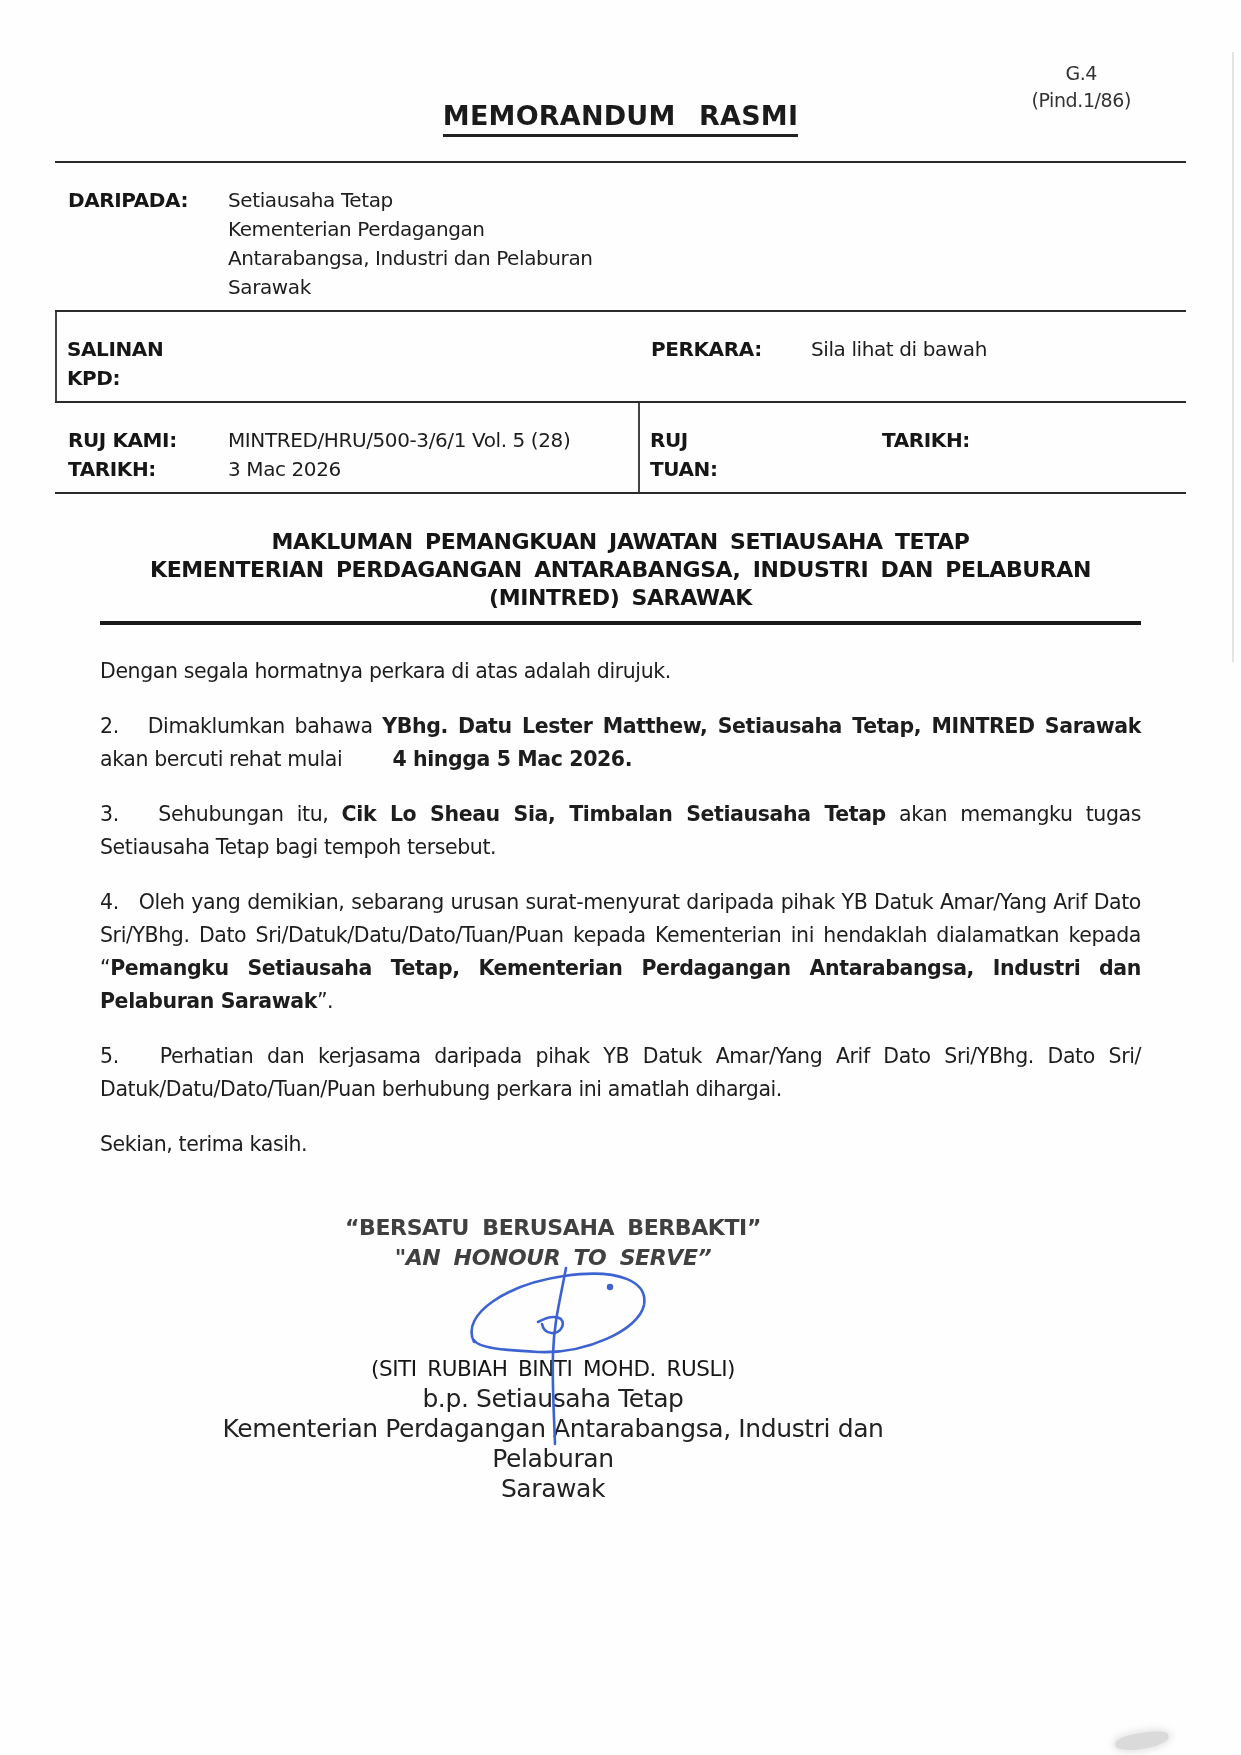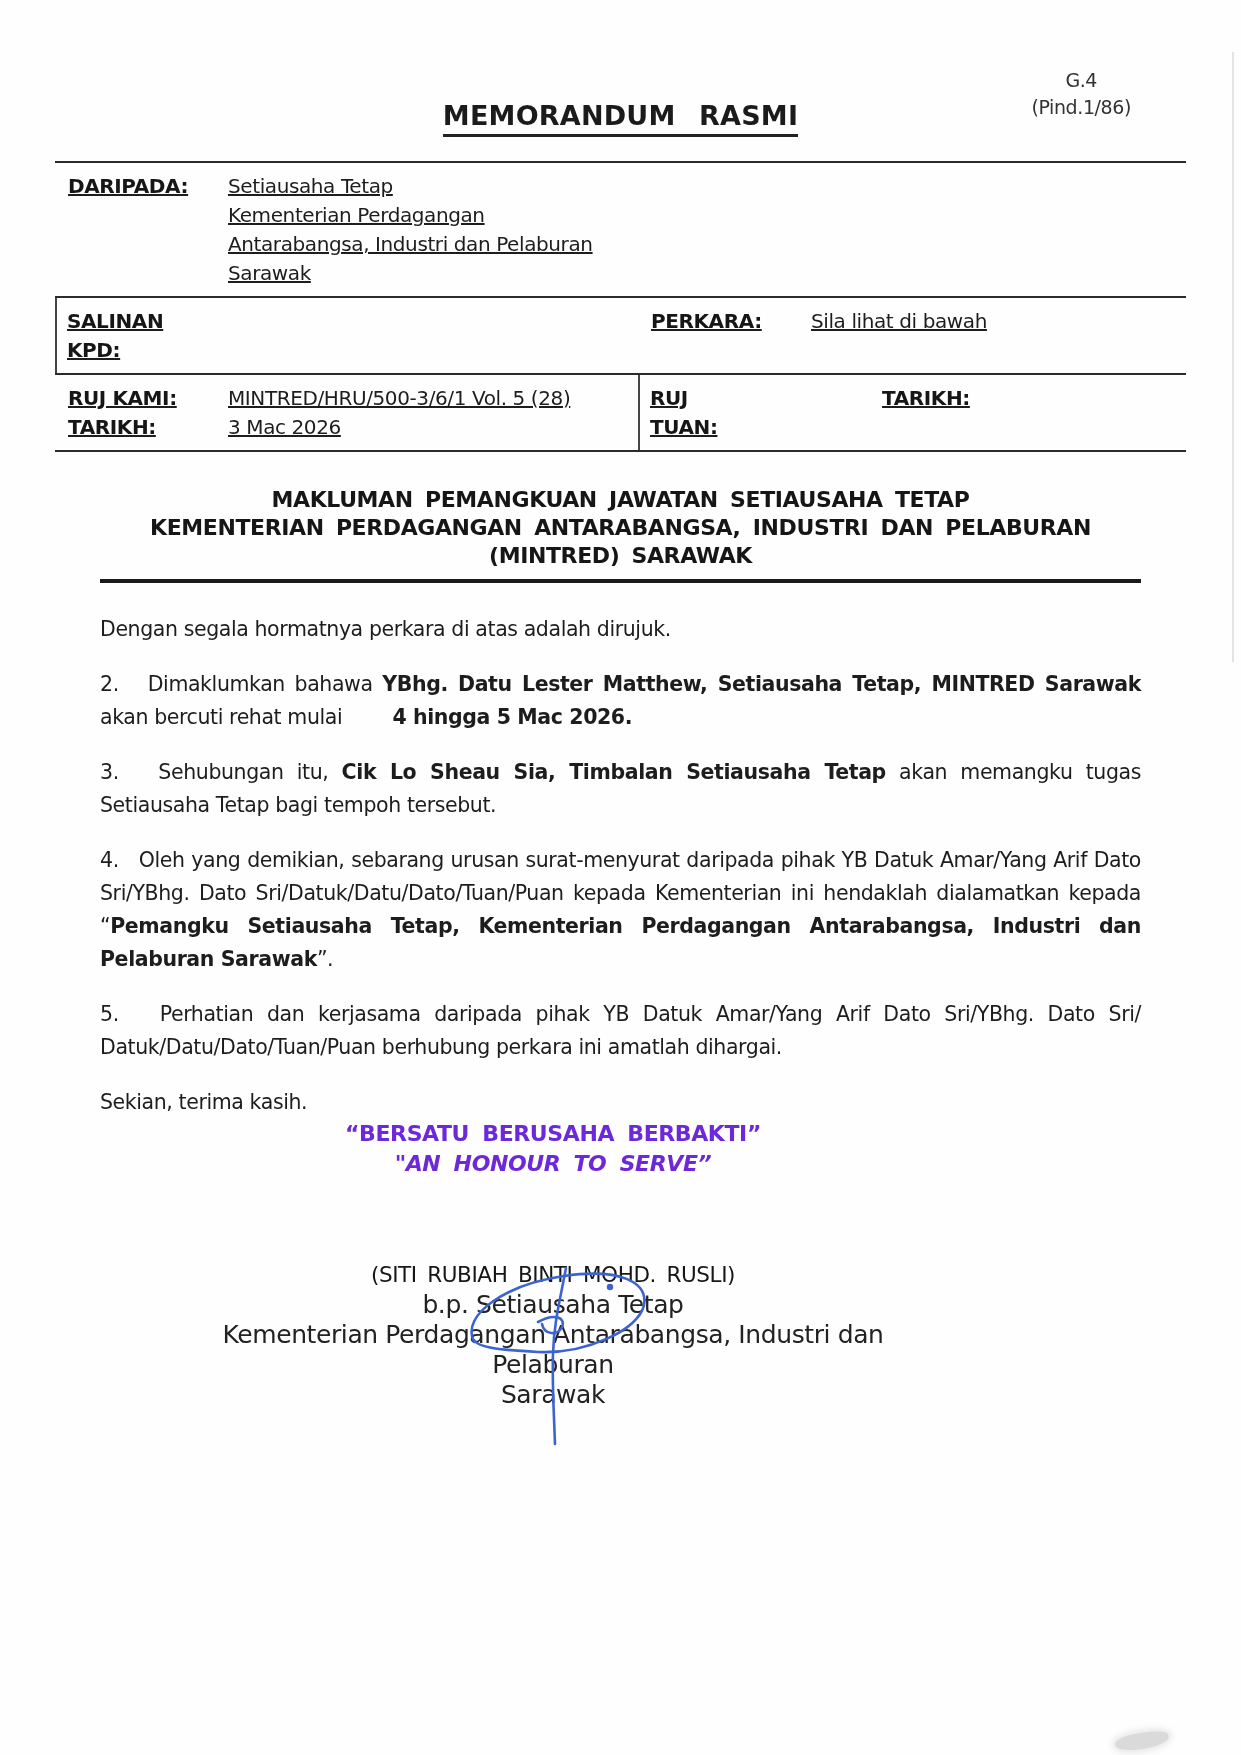--- a/index.html
+++ b/index.html
@@ -7,40 +7,40 @@
     position:relative;
     width:1241px;height:1755px;
     margin:0 auto;
     background:#fefefe;
     font-family:"DejaVu Sans","Liberation Sans",sans-serif;
     color:#1d1d1d;
     overflow:hidden;
     letter-spacing:-0.4px;
   }
   .corner{
-    position:absolute;top:67px;right:110px;
+    position:absolute;top:60px;right:110px;
     text-align:center;font-size:19px;line-height:27px;color:#333;
   }
   .title-wrap{padding-top:100px;text-align:center;}
   .title{
     display:inline-block;
     font-size:27px;font-weight:bold;color:#1b1b1b;
     word-spacing:14px;letter-spacing:0.2px;
     border-bottom:3px solid #222;
     padding-bottom:3px;
   }
   .memo-table{
     width:1131px;margin:24px auto 0;
     border-top:2px solid #2b2b2b;
     border-bottom:2px solid #2b2b2b;
     font-size:20px;line-height:29px;
   }
   .memo-row{display:grid;grid-template-columns:583px 1fr;}
   .memo-row + .memo-row{border-top:2px solid #2b2b2b;}
-  .cell{padding:9px 6px 8px 13px;text-decoration:underline;}
+  .cell{padding:23px 6px 8px 13px;}
   .cell.right{border-left:2px solid #444;padding-left:10px;}
   .lbl{font-weight:bold;color:#161616;}
   .pair{display:flex;}
   .pair .lbl{flex:0 0 160px;}
   .pair.rt .lbl{flex:0 0 132px;}
   .row1{min-height:108px;}
   .row2{min-height:68px;}
   .row3{min-height:65px;}
   .stack .lbl{display:block;}
   .r3right{display:flex;}
@@ -49,21 +49,21 @@
     margin-top:34px;text-align:center;
     font-weight:bold;font-size:22px;line-height:28px;
     word-spacing:5px;color:#161616;
   }
   .subject-rule{width:1041px;margin:9px auto 0;border-top:4px solid #1a1a1a;}
   .bodytext{width:1041px;margin:0 auto;font-size:20.5px;line-height:33px;text-align:justify;color:#1d1d1d;}
   .bodytext p{margin:22px 0 0;}
   .bodytext p.first{margin-top:30px;}
   .sig-zone{width:1041px;margin:0 auto;position:relative;}
   .centered-553{width:760px;margin-left:73px;text-align:center;}
-  .motto{font-weight:bold;font-size:22px;line-height:30px;color:#6d28d9;word-spacing:6px;}
+  .motto{margin-top:52px;font-weight:bold;font-size:22px;line-height:30px;color:#404040;word-spacing:6px;}
   .motto .l2{font-style:italic;}
   .sig-name{margin-top:80px;font-weight:normal;font-size:21.5px;line-height:31px;word-spacing:4px;color:#161616;}
   .sig-sub{font-size:25px;line-height:30px;color:#222;}
   .signature-svg{position:absolute;left:452px;top:1262px;width:200px;height:195px;pointer-events:none;}
   .scan-edge{
     position:absolute;right:7px;top:52px;width:2px;height:610px;
     background:#e4e4e4;
   }
   .scan-smudge{
     position:absolute;right:72px;bottom:6px;width:54px;height:16px;

